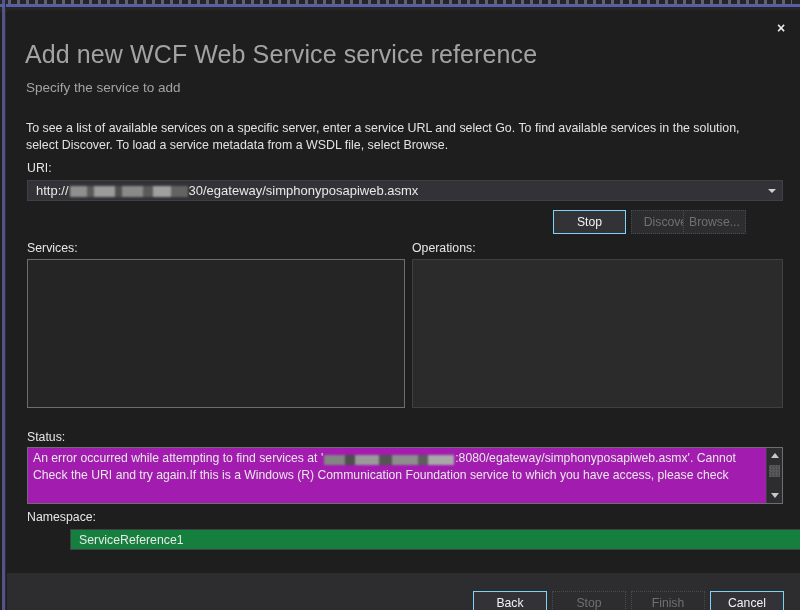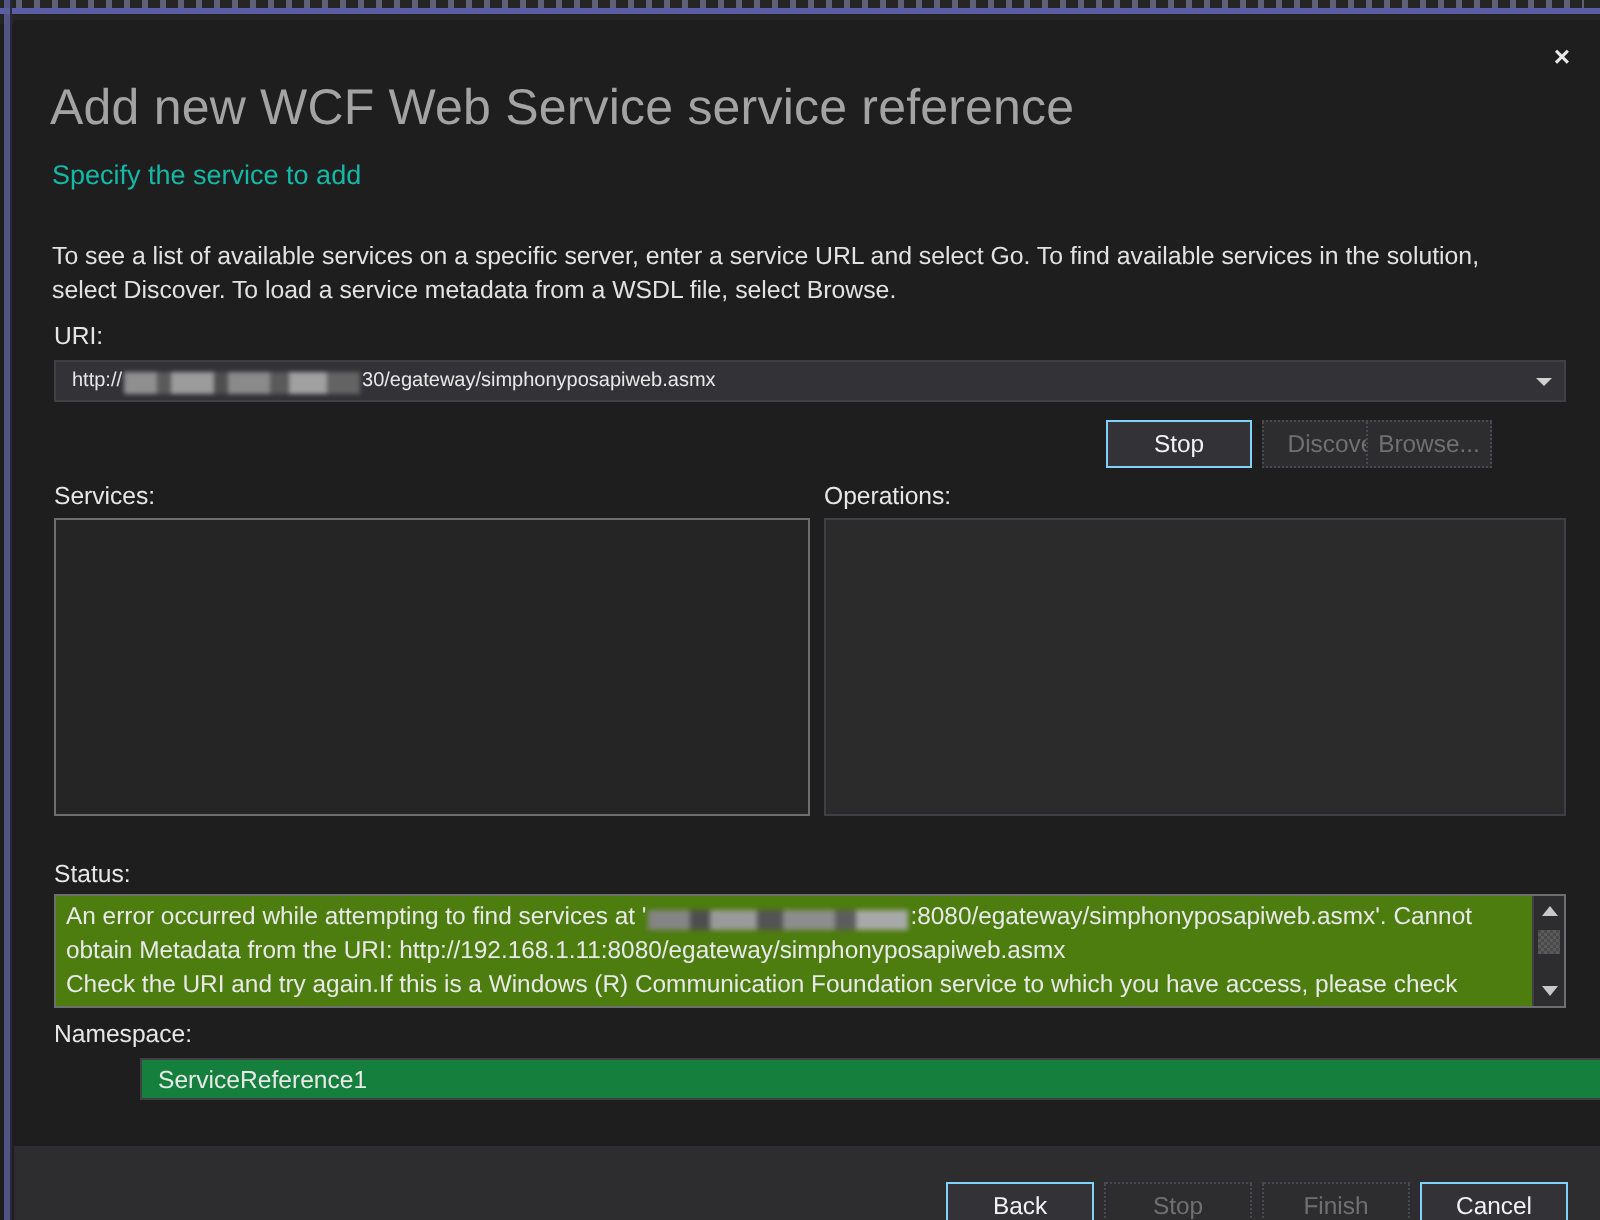--- a/index.html
+++ b/index.html
@@ -99,21 +99,21 @@
     left: 18px; top: 30px;
     font-size: 25px;
     font-weight: 400;
     color: #a3a3a3;
     letter-spacing: .1px;
   }
   .subtitle {
     position: absolute;
     left: 19px; top: 70px;
     font-size: 13.5px;
-    color: #14b8a6;
+    color: #a3a3a3;
   }
 
   .description {
     position: absolute;
     left: 19px; top: 110px;
     width: 748px;
     font-size: 12.4px;
     line-height: 17px;
     color: #e2e2e2;
   }
@@ -130,21 +130,21 @@
     left: 20px; top: 170px;
     width: 756px; height: 21px;
     background: #333337;
     border: 1px solid #3f3f46;
     box-sizing: border-box;
     display: flex;
     align-items: center;
     cursor: text;
   }
   .uri-text {
-    font-size: 10px;
+    font-size: 13px;
     color: #e8e8e8;
     padding-left: 8px;
     white-space: nowrap;
     display: flex;
     align-items: center;
   }
   .redacted {
     display: inline-block;
     height: 11px;
     width: 118px;
@@ -206,21 +206,21 @@
     box-sizing: border-box;
   }
   .listbox.focused { border: 1px solid #6e6e70; }
   .listbox.normal  { border: 1px solid #3f3f46; background: #2b2b2c; }
 
   
   .status-box {
     position: absolute;
     left: 20px; top: 437px;
     width: 756px; height: 57px;
-    background: #4d7c0f;
+    background: #a21caf;
     border: 1px solid #6e6e70;
     box-sizing: border-box;
     overflow: hidden;
   }
   .status-text {
     position: absolute;
     left: 5px; top: 2px;
     width: 726px;
     font-size: 12.2px;
     line-height: 17.2px;
@@ -351,21 +351,20 @@
 
     <div class="field-label" style="left:20px; top:420px;">Status:</div>
 
     <div class="status-box">
       <div class="status-text">
         <div class="status-line">
           <span>An error occurred while attempting to find services at '</span>
           <span class="redacted-sm"></span>
           <span>:8080/egateway/simphonyposapiweb.asmx'. Cannot</span>
         </div>
-        <div class="status-line">obtain Metadata from the URI: http://192.168.1.11:8080/egateway/simphonyposapiweb.asmx</div>
         <div class="status-line"> Check the URI and try again.If this is a Windows (R) Communication Foundation service to which you have access, please check</div>
       </div>
       <div class="vscrollbar">
         <div class="sb-arrow up">
           <div class="tri-up"></div>
         </div>
         <div class="sb-thumb"></div>
         <div class="sb-arrow down">
           <div class="tri-down"></div>
         </div>

